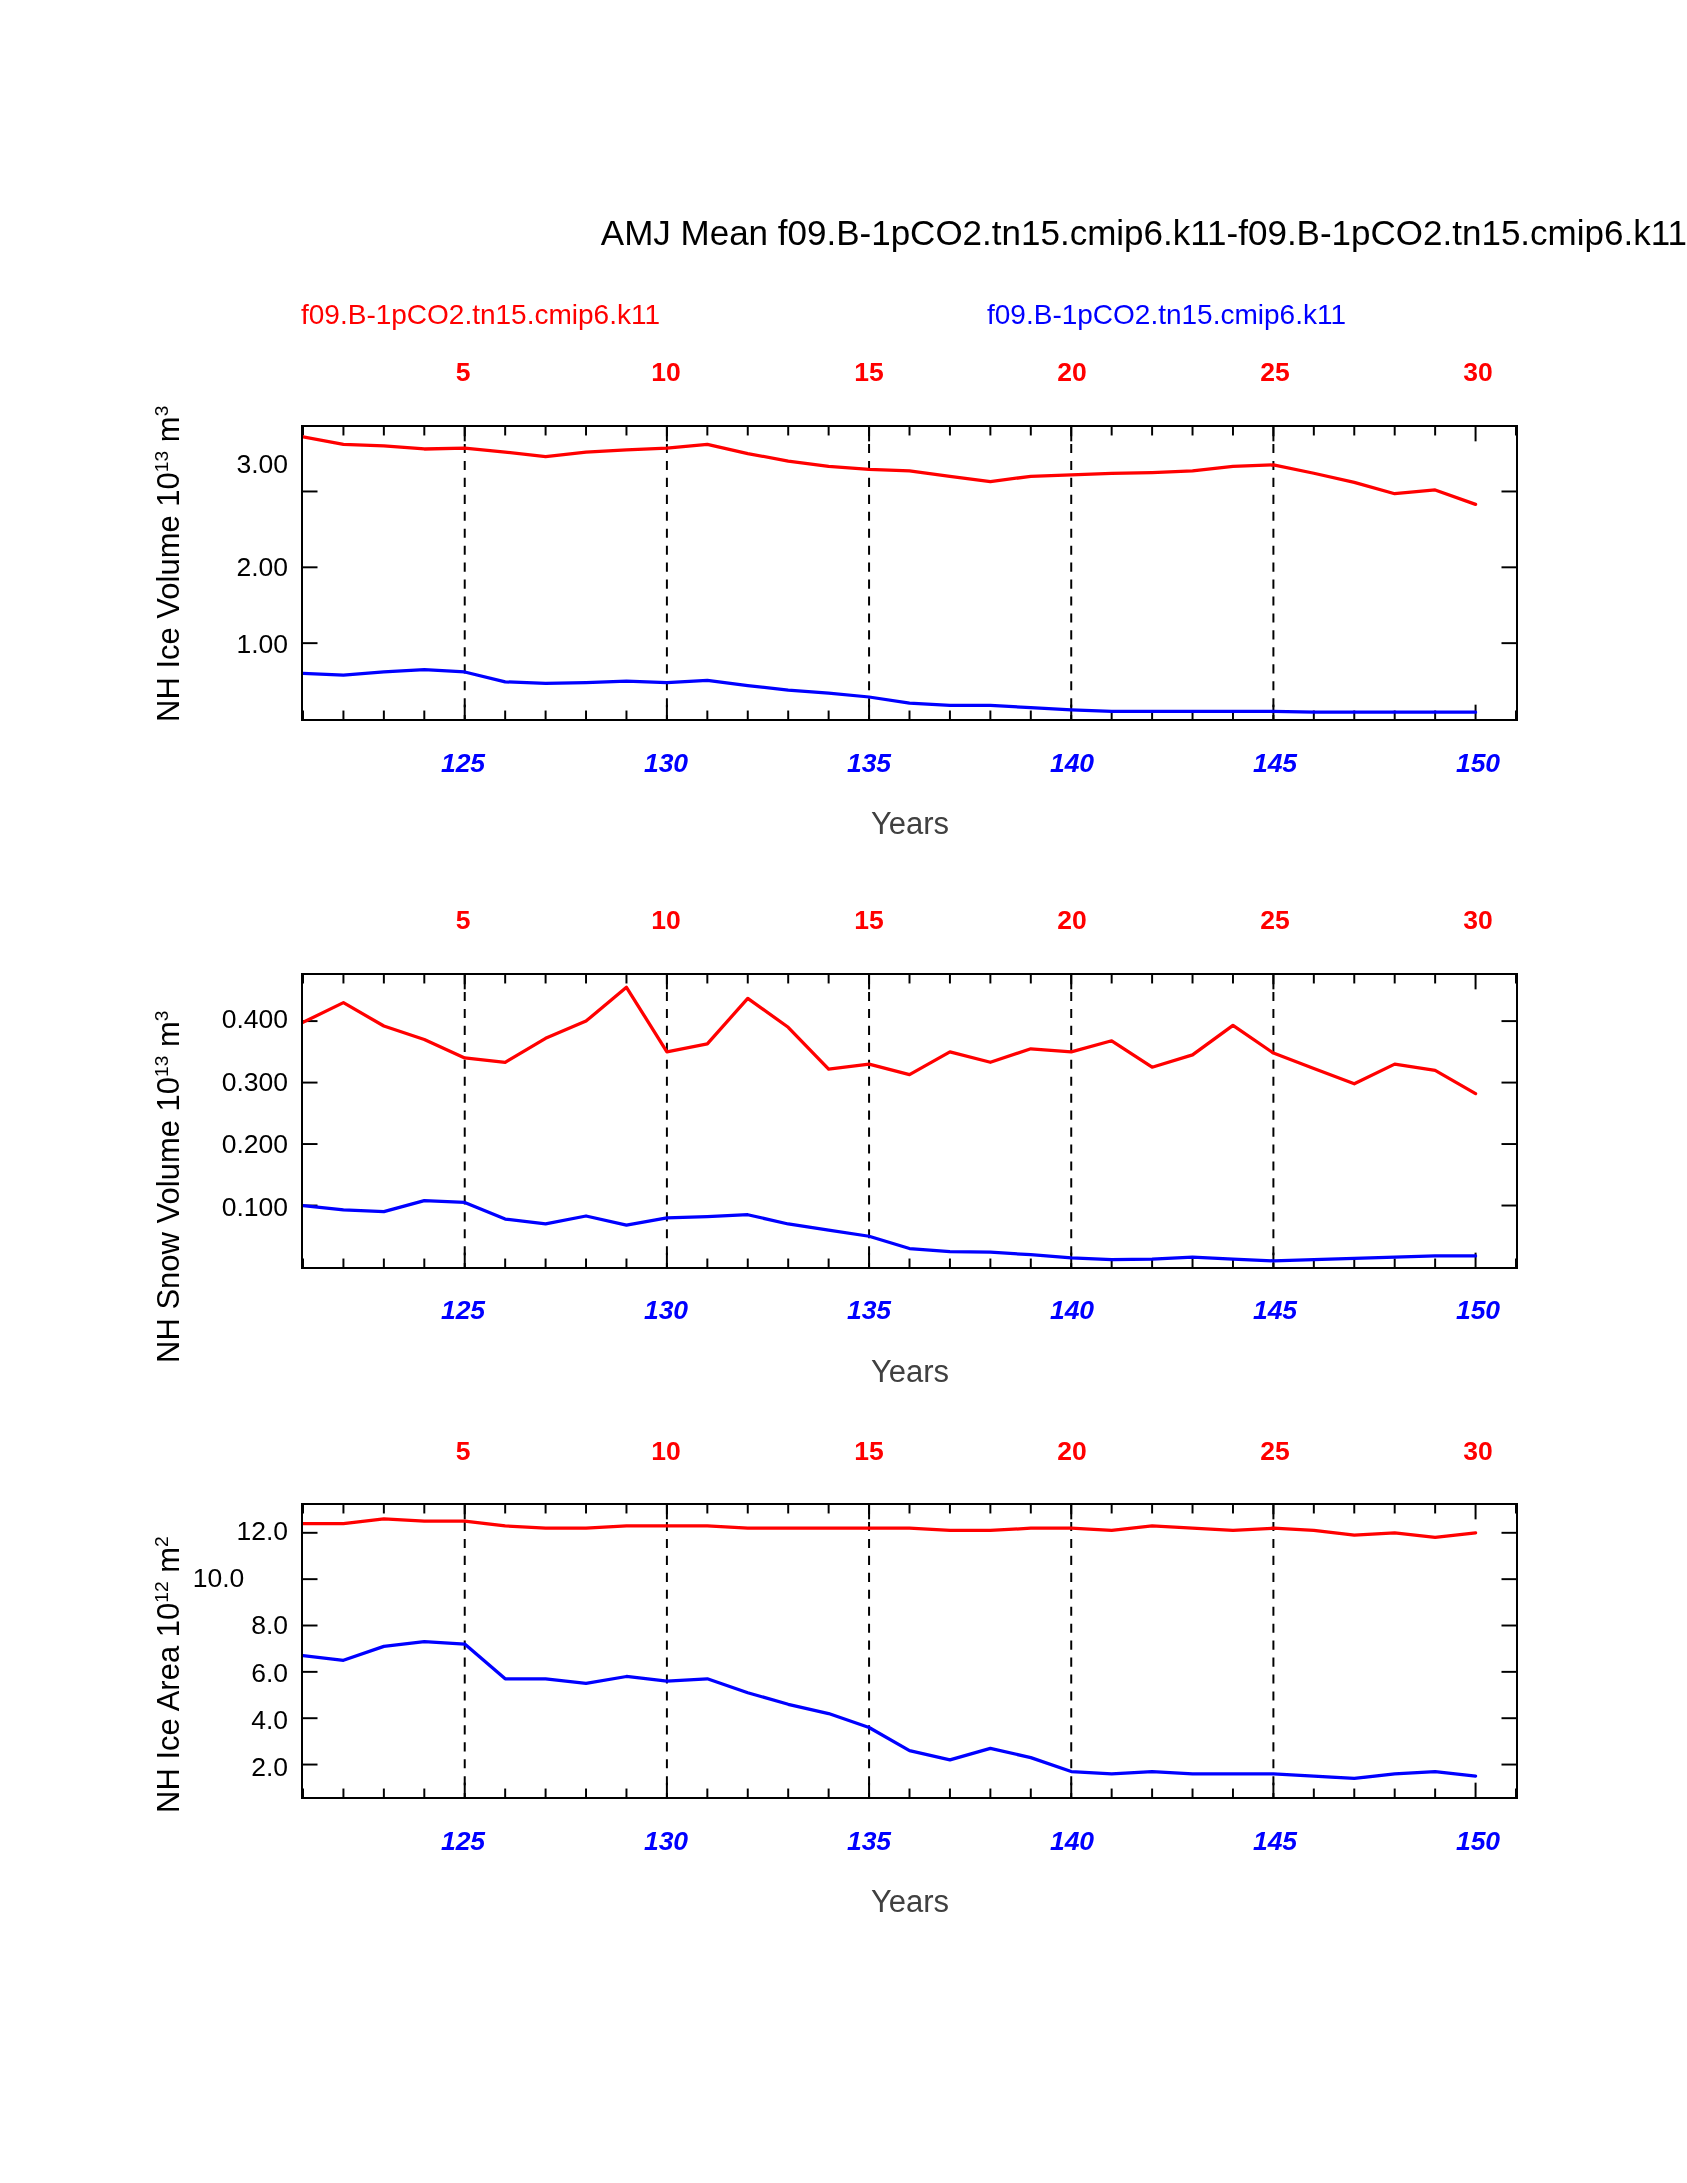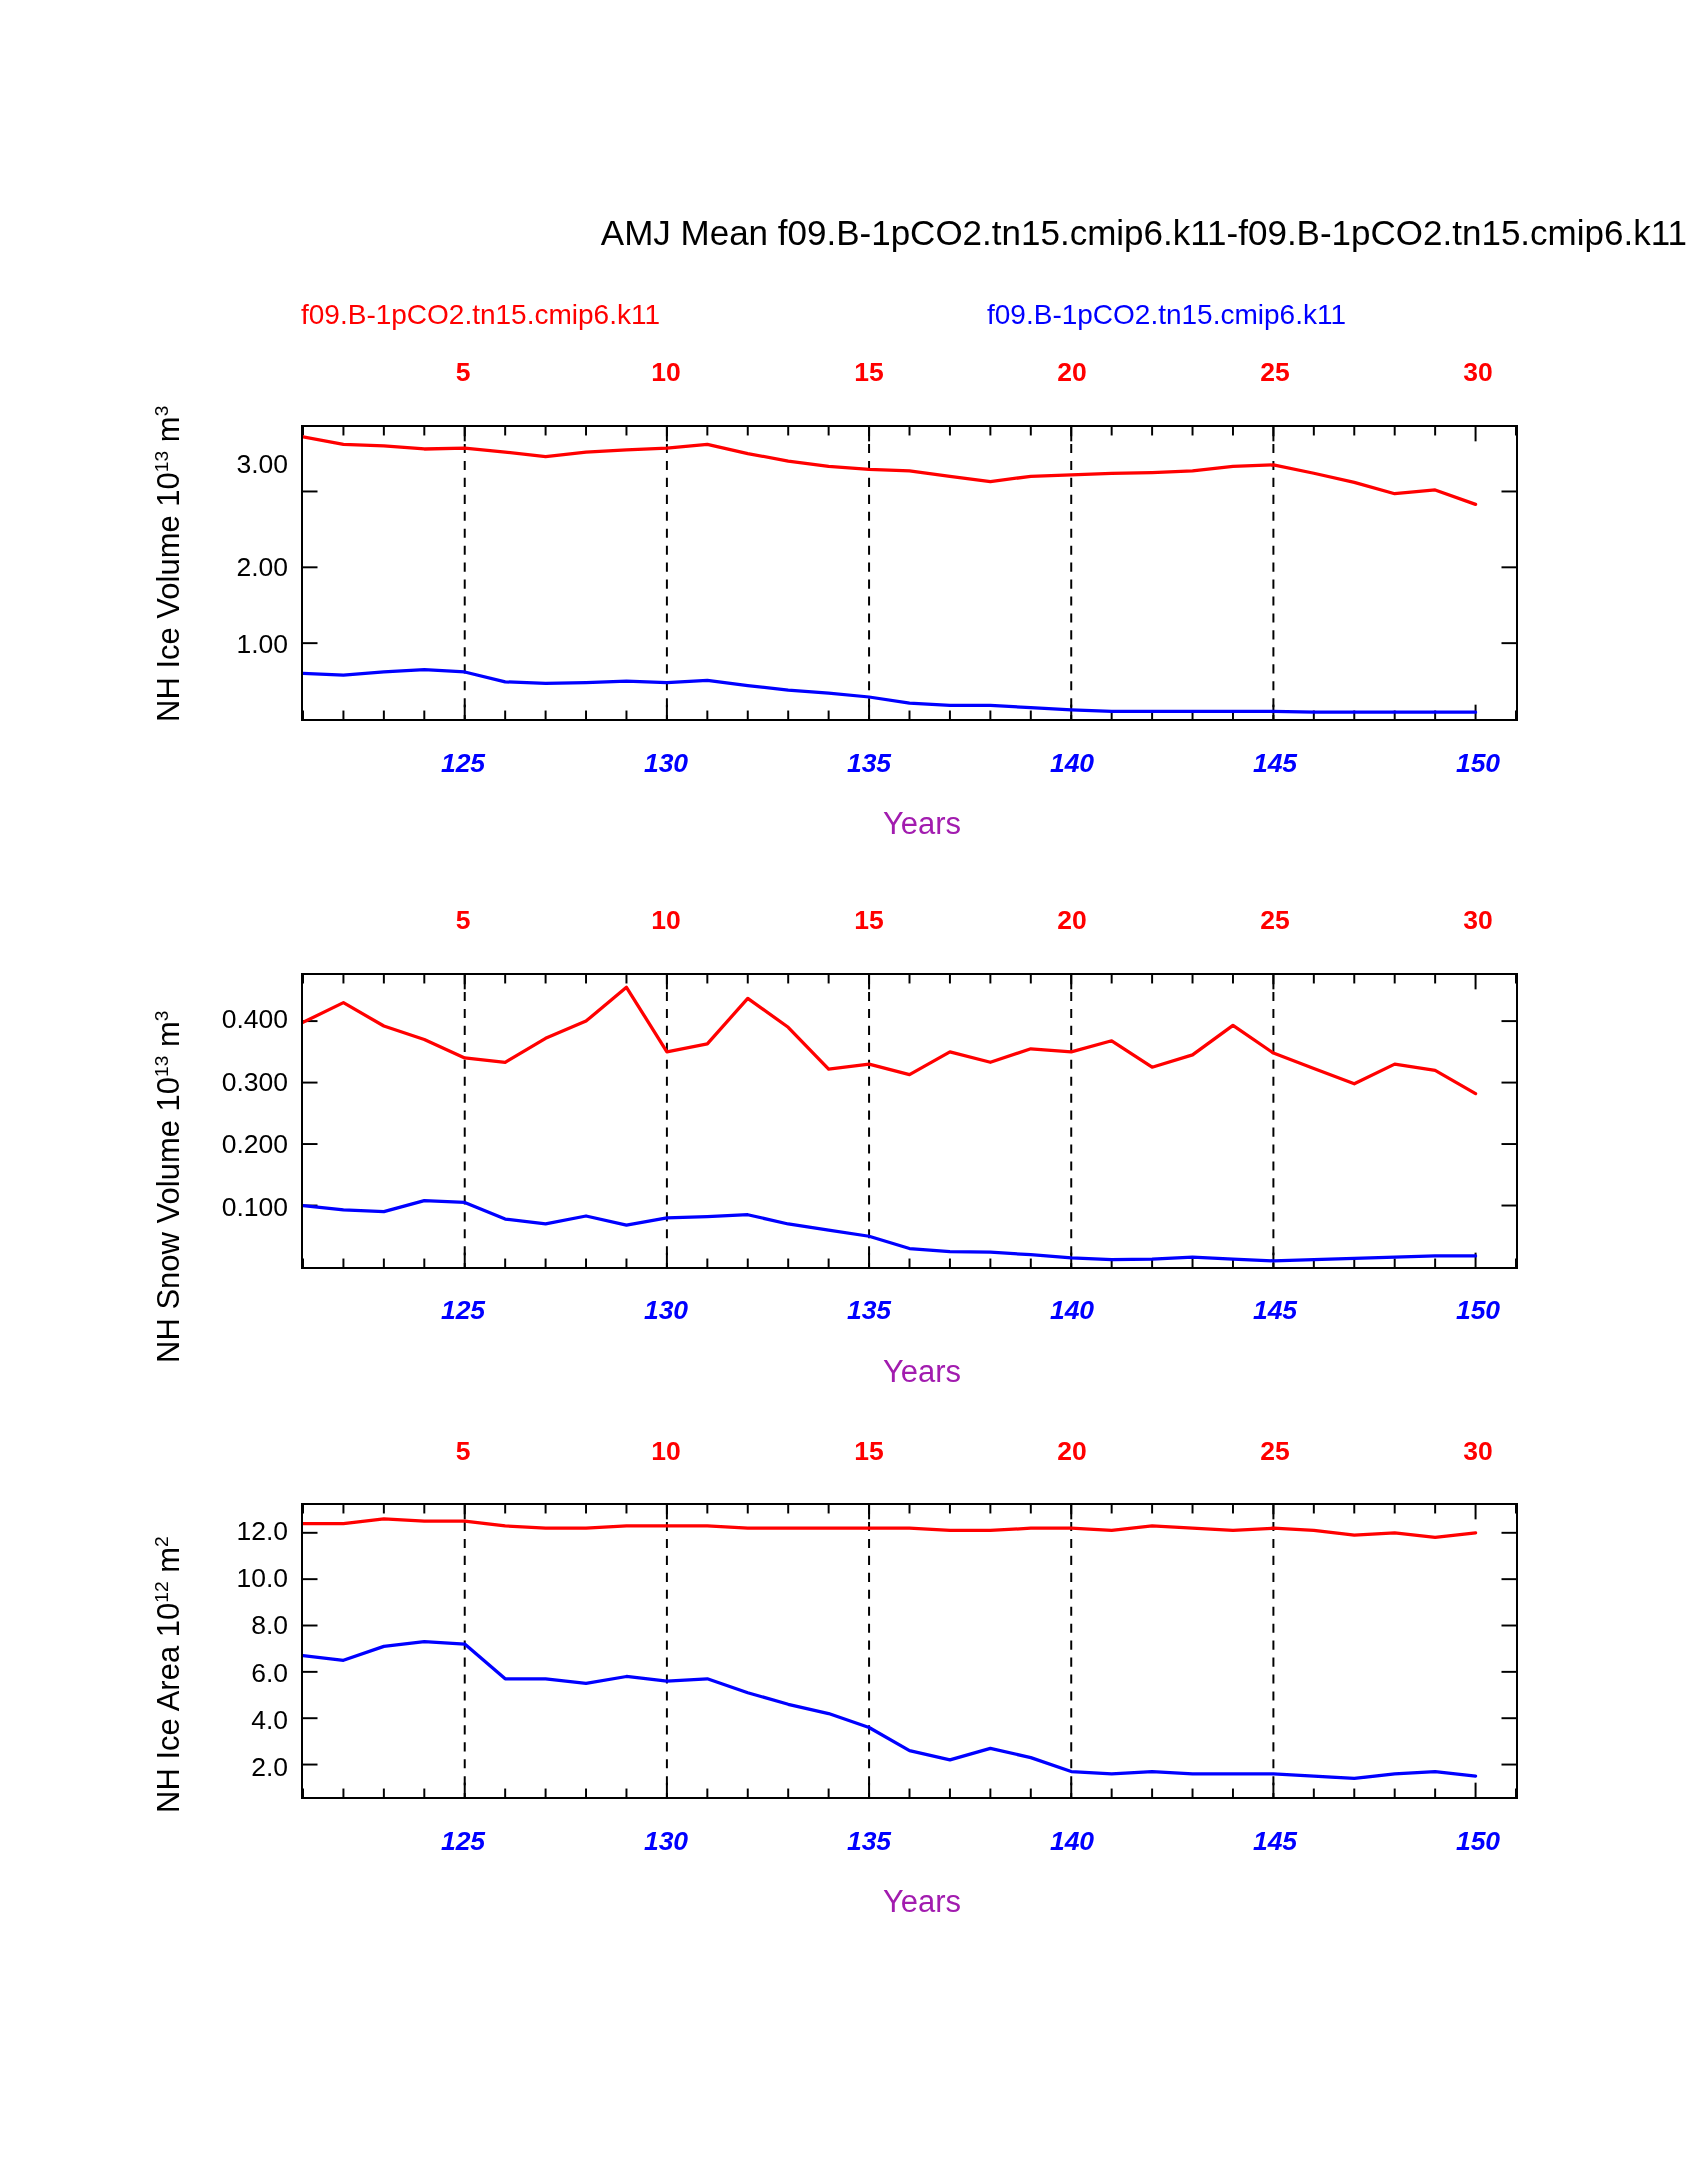--- a/index.html
+++ b/index.html
@@ -91,23 +91,22 @@
     font-style: italic;
   }
   .tick-left {
     color: #000;
     text-align: right;
     transform: translateY(-50%);
   }
   .axis-title {
     position: absolute;
     font-size: 31px;
-    color: #a21caf;
-    white-space: nowrap;
-    margin-left: 12px;
+    color: #404040;
+    white-space: nowrap;
   }
   .y-title {
     position: absolute;
     font-size: 31px;
     color: #000;
     white-space: nowrap;
     transform-origin: 0 0;
     transform: rotate(-90deg);
   }
   sup { font-size: 0.62em; vertical-align: super; }
@@ -423,20 +422,20 @@
       <div class="tick-label tick-bottom" style="left: 463px; top: 1826px;">125</div>
       <div class="tick-label tick-bottom" style="left: 666px; top: 1826px;">130</div>
       <div class="tick-label tick-bottom" style="left: 869px; top: 1826px;">135</div>
       <div class="tick-label tick-bottom" style="left: 1072px; top: 1826px;">140</div>
       <div class="tick-label tick-bottom" style="left: 1275px; top: 1826px;">145</div>
       <div class="tick-label tick-bottom" style="left: 1478px; top: 1826px;">150</div>
       <div class="tick-label tick-left" style="left: 149px; width: 139px; top: 1767px;">2.0</div>
       <div class="tick-label tick-left" style="left: 149px; width: 139px; top: 1720px;">4.0</div>
       <div class="tick-label tick-left" style="left: 149px; width: 139px; top: 1673px;">6.0</div>
       <div class="tick-label tick-left" style="left: 149px; width: 139px; top: 1625px;">8.0</div>
-      <div class="tick-label tick-left" style="left: 149px; width: 139px; top: 1578px;">10.0</div>
+      <div class="tick-label tick-left" style="left: 149px; width: 139px; top: 1578px; text-align: center;">10.0</div>
       <div class="tick-label tick-left" style="left: 149px; width: 139px; top: 1531px;">12.0</div>
       <div class="axis-title" style="left: 910px; top: 1884px; transform: translateX(-50%);">Years</div>
       <div class="y-title" style="left: 151px; top: 1813px;"><span>NH Ice Area 10</span><sup>12</sup><span> m</span><sup>2</sup></div>
     </div>
 
 </div>
 
 
 </body></html>

